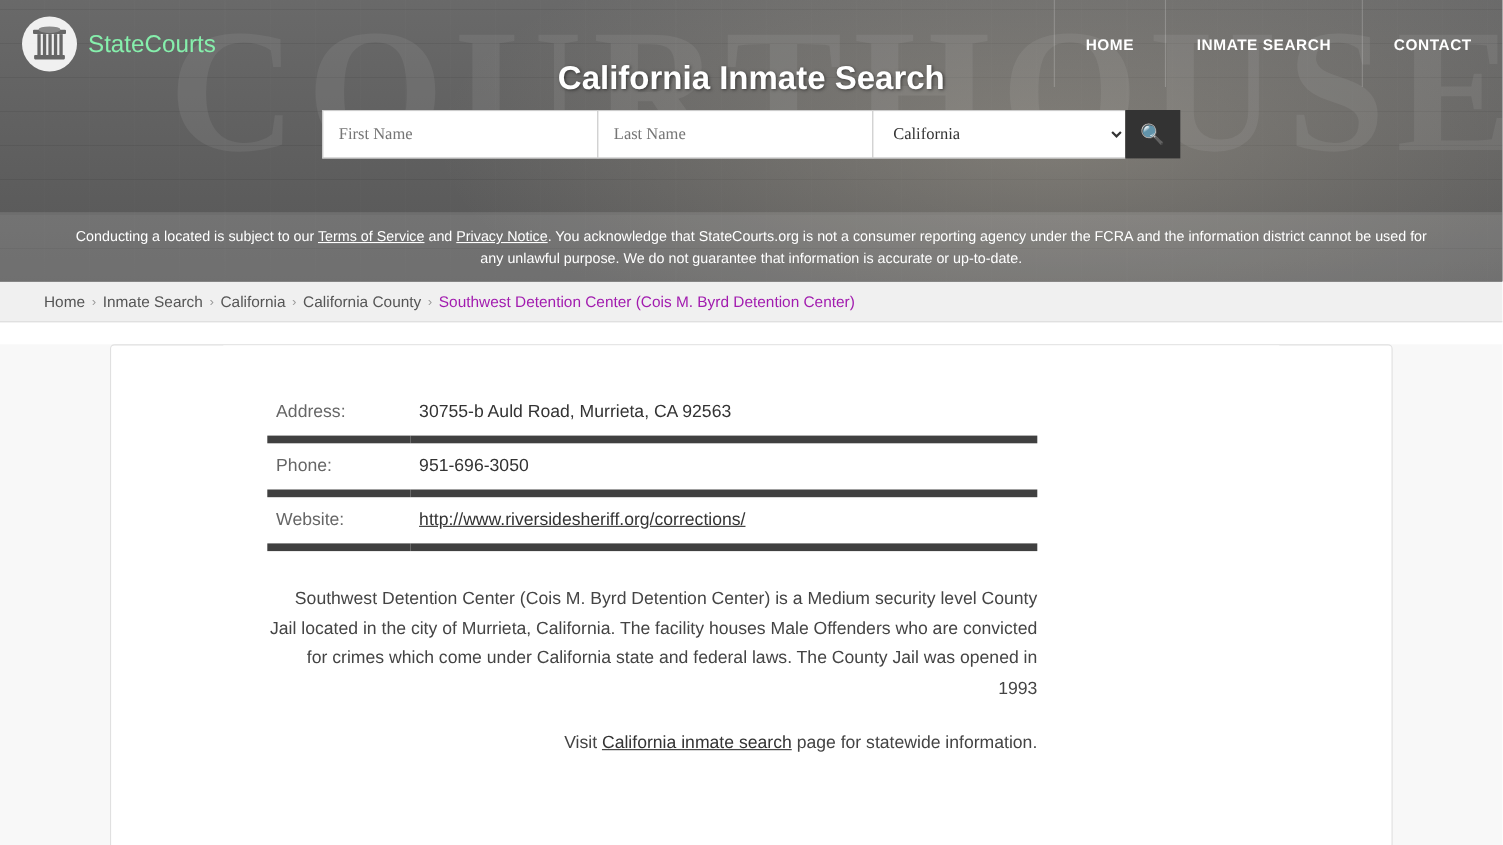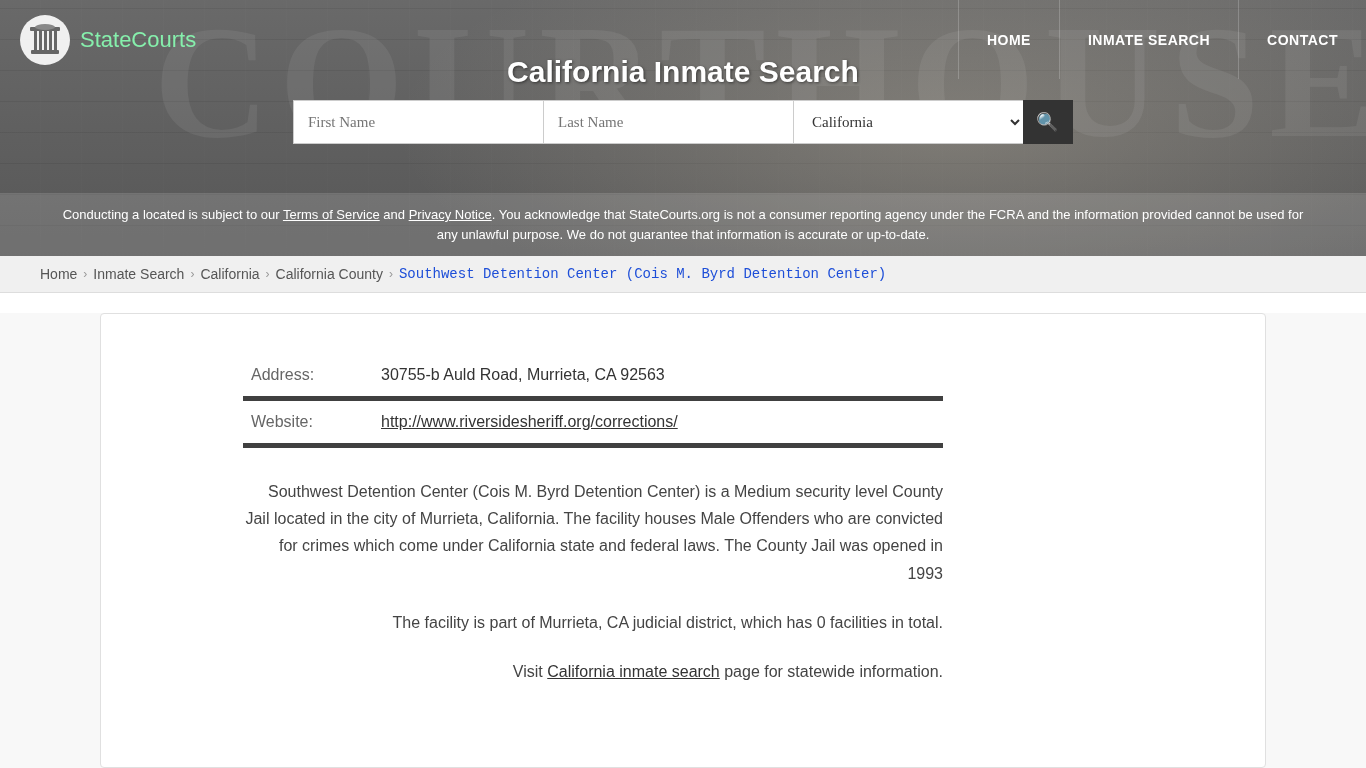--- a/index.html
+++ b/index.html
@@ -202,23 +202,22 @@
     }
     .breadcrumb a {
       color: #555;
       text-decoration: none;
     }
     .breadcrumb .sep {
       color: #999;
       font-size: 12px;
     }
     .breadcrumb .current {
-      color: #1d4ed8;
+      color: #a21caf;
       font-weight: normal;
-      font-family: Liberation Mono, monospace;
     }
 
     
     .main-content {
       max-width: 960px;
       margin: 0 auto;
       padding: 40px 40px 60px;
       background: #fff;
     }
 
@@ -229,21 +228,21 @@
       color: #222;
       margin-bottom: 30px;
     }
 
     .info-table {
       width: 700px;
       border-collapse: collapse;
       margin-bottom: 30px;
     }
     .info-table tr {
-      border-bottom: 5px solid #404040;
+      border-bottom: 7px solid #404040;
     }
     .info-table td {
       padding: 12px 8px;
       font-family: Arial, sans-serif;
       font-size: 16px;
       vertical-align: top;
     }
     .info-table td:first-child {
       color: #666;
       width: 130px;
@@ -336,21 +335,21 @@
       <option>Texas</option><option>Utah</option><option>Vermont</option>
       <option>Virginia</option><option>Washington</option><option>West Virginia</option>
       <option>Wisconsin</option><option>Wyoming</option>
     </select>
     <button class="search-btn">
       <span>🔍</span>
     </button>
   </div>
 
   <div class="disclaimer">
-    <span>Conducting a located is subject to our </span><a href="#">Terms of Service</a><span> and </span><a href="#">Privacy Notice</a><span>. You acknowledge that StateCourts.org is not a consumer reporting agency under the FCRA and the information provided cannot be used for any unlawful purpose. We do not guarantee that information is accurate or up-to-date.</span>
+    <span>Conducting a located is subject to our </span><a href="#">Terms of Service</a><span> and </span><a href="#">Privacy Notice</a><span>. You acknowledge that StateCourts.org is not a consumer reporting agency under the FCRA and the information district cannot be used for any unlawful purpose. We do not guarantee that information is accurate or up-to-date.</span>
   </div>
 </header>
 
 <nav class="breadcrumb">
   <a href="#">Home</a>
   <span class="sep">›</span>
   <a href="#">Inmate Search</a>
   <span class="sep">›</span>
   <a href="#">California</a>
   <span class="sep">›</span>
@@ -364,31 +363,34 @@
     <div class="main-content">
 
 
       <table class="info-table">
         <tbody>
             <tr>
           <td>Address:</td>
           <td>30755-b Auld Road, Murrieta, CA 92563</td>
         </tr>
         <tr>
+          <td>Phone:</td>
+          <td>951-696-3050</td>
+        </tr>
+        <tr>
           <td>Website:</td>
           <td>
             <a href="#">http://www.riversidesheriff.org/corrections/</a>
           </td>
         </tr>
       </tbody>
         </table>
 
       <p class="description">Southwest Detention Center (Cois M. Byrd Detention Center) is a Medium security level County Jail located in the city of Murrieta, California. The facility houses Male Offenders who are convicted for crimes which come under California state and federal laws. The County Jail was opened in 1993</p>
 
-      <p class="description">The facility is part of Murrieta, CA judicial district, which has 0 facilities in total.</p>
 
       <p class="description">
         <span>Visit </span><a href="#">California inmate search</a><span> page for statewide information.</span>
       </p>
 
     </div>
   </div>
 </div>
 
 </body></html>

